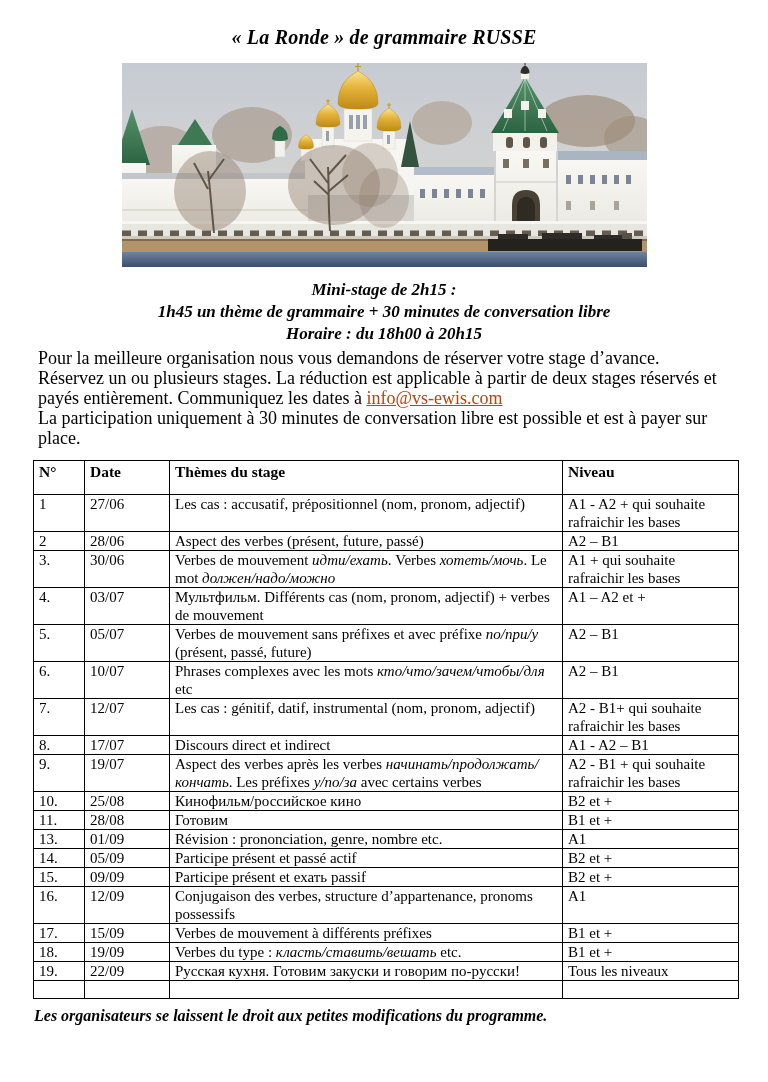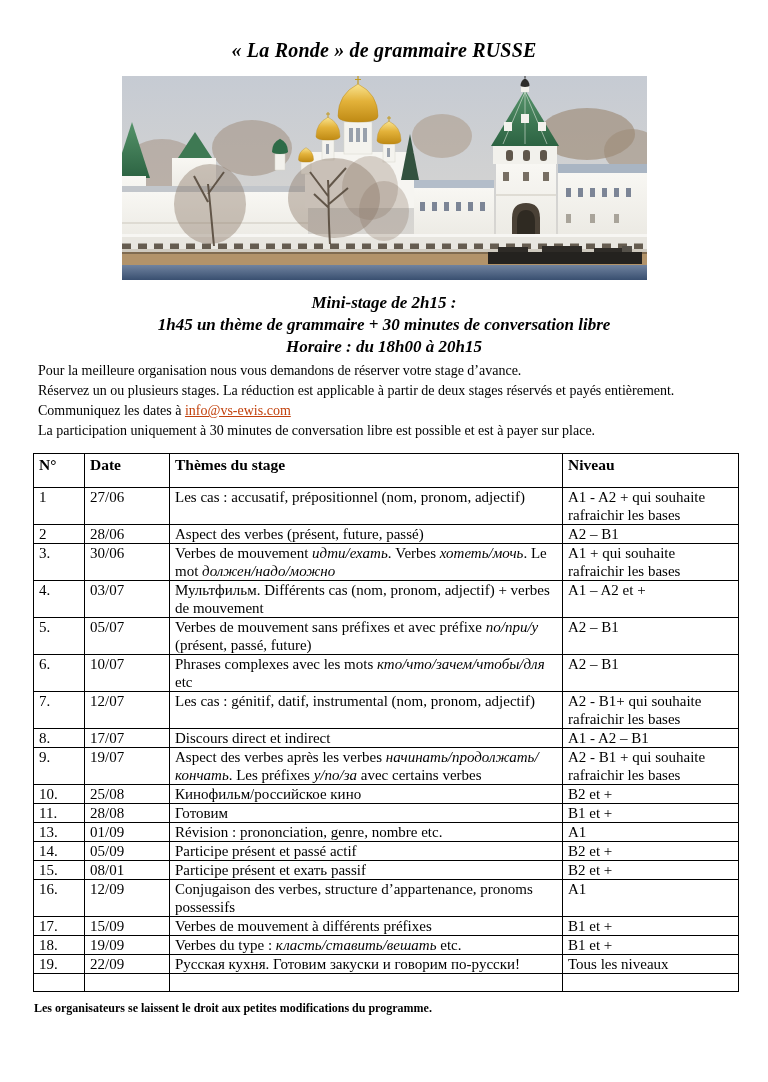--- a/index.html
+++ b/index.html
@@ -1,40 +1,40 @@
 <!DOCTYPE html>
 <html lang="fr"><head>
 <meta charset="utf-8">
 <style>
   html,body{margin:0;padding:0;}
   body{
     width:768px;height:1082px;overflow:hidden;background:#ffffff;color:#000;
     font-family:"Liberation Serif", serif;
   }
-  .page{padding-top:38px;}
+  .page{padding-top:25px;}
   .title{
     text-align:center;font-size:20px;font-weight:bold;font-style:italic;
     line-height:24px;letter-spacing:.2px;
   }
   .photo-wrap{width:525px;height:204px;margin:14px auto 0 auto;}
   .photo-wrap svg{display:block;}
   .info-block{margin-top:12px;text-align:center;font-weight:bold;font-size:17px;line-height:22px;font-style:italic;}
   .info-block sup{font-size:11px;}
-  .intro{margin:3px 26px 12px 38px;font-size:14px;line-height:20px;}
+  .intro{margin:3px 26px 12px 38px;font-size:18px;line-height:20px;}
   .intro a{color:#c2410c;text-decoration:underline;cursor:pointer;}
   table.stage-table{
     border-collapse:collapse;table-layout:fixed;width:705px;margin:12px 0 0 33px;
     font-size:15px;line-height:18px;
   }
   .stage-table th,.stage-table td{
     border:1px solid #000;vertical-align:top;padding:0 5px;overflow:hidden;
   }
   .stage-table th{text-align:left;font-size:15.5px;height:31px;padding-top:2px;}
   .stage-table td{height:17px;}
-  .footer-note{margin:7px 0 0 34px;font-weight:bold;font-size:12px;line-height:19px;}
+  .footer-note{margin:7px 0 0 34px;font-weight:bold;font-size:16px;line-height:19px;font-style:italic;}
 </style>
 </head>
 <body>
 
 <div class="page">
 
   <div class="title">« La Ronde »  de grammaire RUSSE</div>
 
   <div class="photo-wrap">
     <svg width="525" height="204" viewBox="0 0 525 204">
@@ -274,21 +274,21 @@
           <td><span>A1</span></td>
         </tr>
         <tr>
           <td><span>14.</span></td>
           <td><span>05/09</span></td>
           <td><span>Participe présent et passé actif</span></td>
           <td><span>B2 et +</span></td>
         </tr>
         <tr>
           <td><span>15.</span></td>
-          <td><span>08/01</span></td>
+          <td><span>09/09</span></td>
           <td><span>Participe présent et ехать passif</span></td>
           <td><span>B2 et +</span></td>
         </tr>
         <tr>
           <td><span>16.</span></td>
           <td><span>12/09</span></td>
           <td><span>Conjugaison des verbes, structure d’appartenance, pronoms possessifs</span></td>
           <td><span>A1</span></td>
         </tr>
         <tr>

